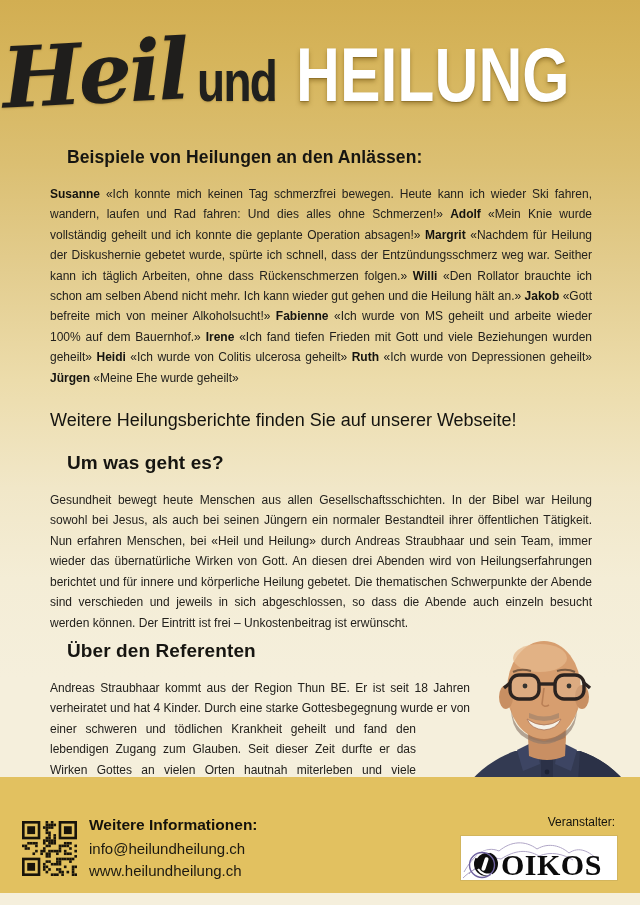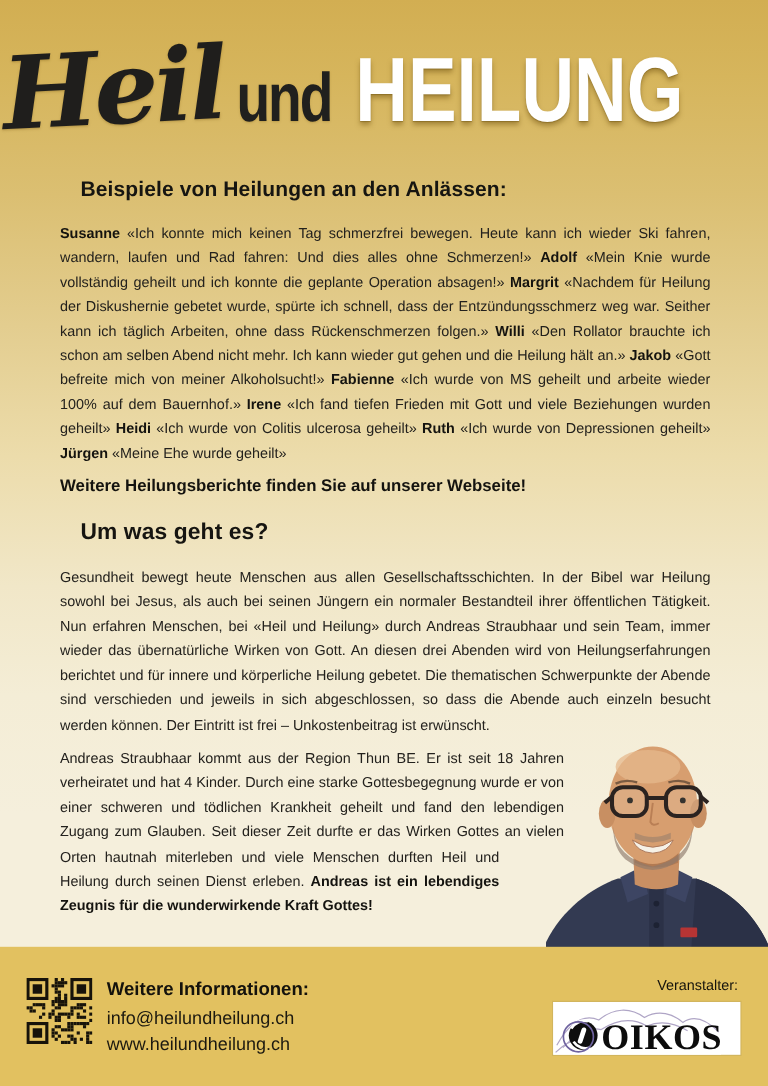--- a/index.html
+++ b/index.html
@@ -74,49 +74,49 @@
   .h-lg{font-size:19px;margin-top:22px;}
   p{margin:0;}
   .body-text{
     font-size:12px;
     line-height:20.4px;
     text-align:justify;
     color:#23211d;
   }
   .p-top{margin-top:2px;}
   .bold-line{
-    margin-top:8px;
-    font-weight:700;
-    font-size:14px;
+    margin-top:22px;
+    font-weight:400;
+    font-size:18px;
     color:#14130f;
   }
   b{color:#14130f;}
 
   
   .speaker{position:relative;margin-top:8px;}
   .float-a{float:right;width:122px;height:90px;}
   .float-b{float:right;clear:right;width:176px;height:112px;}
   .photo{
     position:absolute;
     top:-7px;
     right:-48px;
     width:185px;
     height:194px;
     pointer-events:none;
   }
 
   
   .footer{
     position:absolute;
-    left:0;bottom:0;
+    left:0;bottom:12px;
     width:640px;height:116px;
     background:#e2c160;
     box-sizing:border-box;
     display:flex;
-    align-items:flex-start;
+    align-items:center;
     padding:25px 23px 0 22px;
   }
   .qr{width:55px;height:55px;flex:0 0 auto;margin-top:1px;}
   .info{margin-left:12px;font-size:15px;line-height:22px;color:#1c1910;}
   .info-heading{font-weight:700;font-size:15.5px;margin-bottom:2px;color:#14120c;}
   .info a{color:#1c1910;text-decoration:none;display:block;}
   .organizer{margin-left:auto;text-align:right;}
   .organizer-label{font-weight:400;font-size:12px;color:#14120c;margin-right:2px;}
   .oikos-box{
     margin-top:7px;
@@ -146,20 +146,21 @@
 
     <p class="bold-line">Weitere Heilungsberichte finden Sie auf unserer Webseite!</p>
 
     <h2 class="h-lg">Um was geht es?</h2>
     <p class="body-text p-top">Gesundheit bewegt heute Menschen aus allen Gesellschaftsschichten. In der Bibel war Heilung sowohl bei Jesus, als auch bei seinen Jüngern ein normaler Bestandteil ihrer öffentlichen Tätigkeit. Nun erfahren Menschen, bei «Heil und Heilung» durch Andreas Straubhaar und sein Team, immer wieder das übernatürliche Wirken von Gott. An diesen drei Abenden wird von Heilungserfahrungen berichtet und für innere und körperliche Heilung gebetet. Die thematischen Schwerpunkte der Abende sind verschieden und jeweils in sich abgeschlossen, so dass die Abende auch einzeln besucht werden können. Der Eintritt ist frei – Unkostenbeitrag ist erwünscht.</p>
 
     <section class="speaker">
       <div class="float-a"></div>
       <div class="float-b"></div>
 
+      <h2 class="h-lg" style="margin-top:0;">Über den Referenten</h2>
       <p class="body-text p-top"><span>Andreas Straubhaar kommt aus der Region Thun BE. Er ist seit 18 Jahren verheiratet und hat 4 Kinder. Durch eine starke Gottesbegegnung wurde er von einer schweren und tödlichen Krankheit geheilt und fand den lebendigen Zugang zum Glauben. Seit dieser Zeit durfte er das Wirken Gottes an vielen Orten hautnah miterleben und viele Menschen durften Heil und Heilung durch seinen Dienst erleben. </span><b>Andreas ist ein lebendiges Zeugnis für die wunderwirkende Kraft Gottes!</b></p>
 
       <div class="photo">
         <svg width="185" height="194" viewBox="0 0 185 194">
 
           <path d="M-6,194 L-6,186 C4,150 34,126 60,117 L125,117 C153,126 180,150 190,186 L190,194 Z" fill="#333a52"></path>
           <path d="M125,117 C153,126 180,150 190,186 L190,194 L120,194 C122,160 124,135 125,117 Z" fill="#2b3147"></path>
 
           <path d="M62,116 L80,107 L85,130 L68,137 Z" fill="#3d4563"></path>
           <path d="M122,116 L104,107 L100,130 L116,137 Z" fill="#3d4563"></path>

